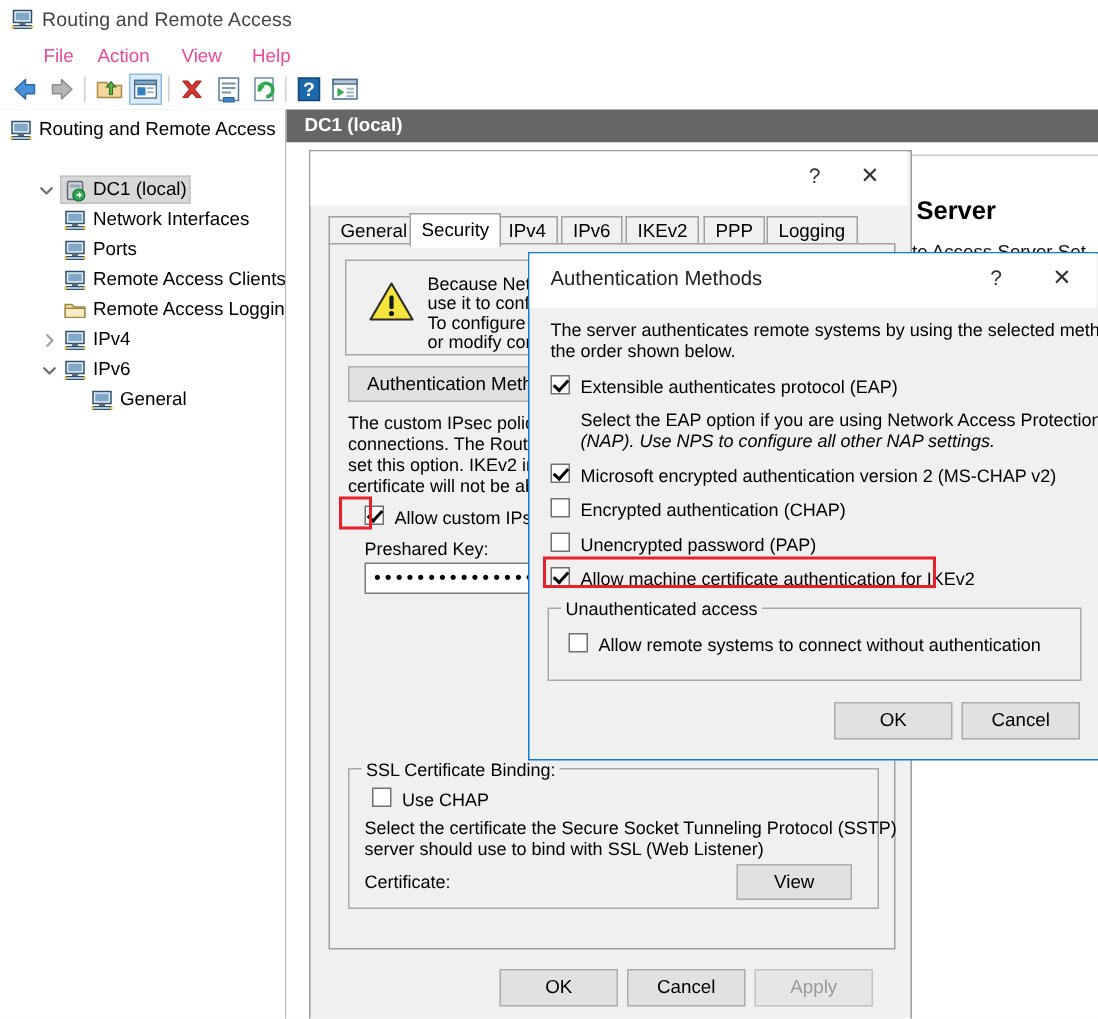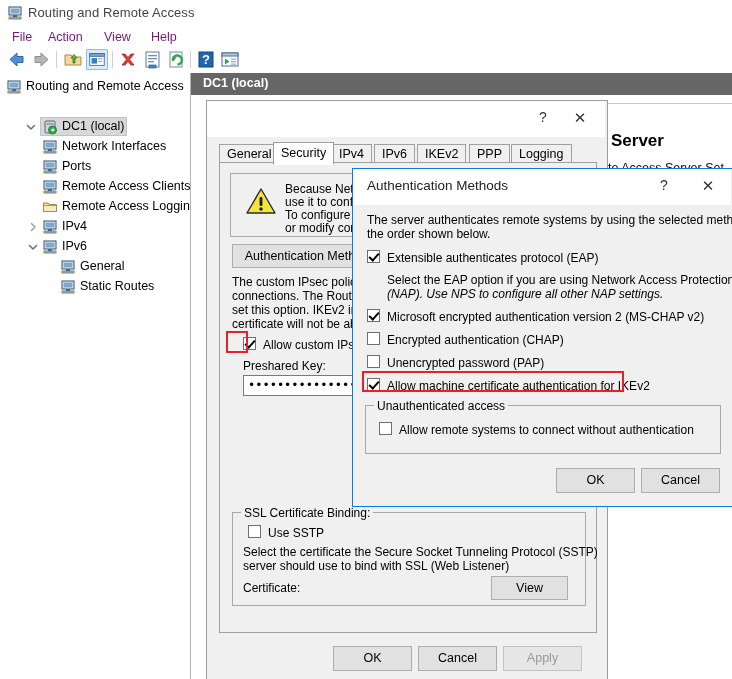--- a/index.html
+++ b/index.html
@@ -13,21 +13,21 @@
   }
 
   
   #mmc-window{position:absolute;left:0;top:0;width:732px;height:679px;background:#f0f0f0;}
   #mmc-titlebar{position:absolute;left:0;top:0;width:732px;height:28px;background:#ffffff;}
   #mmc-title-icon{position:absolute;left:7px;top:5px;width:16px;height:16px;}
   #mmc-title-text{position:absolute;left:28px;top:5px;font-size:13px;color:#444;
       font-family:"Liberation Sans", sans-serif;letter-spacing:.1px;}
 
   #mmc-menubar{position:absolute;left:0;top:26px;width:732px;height:21px;background:#ffffff;}
-  .menu-item{position:absolute;top:3px;font-size:12.5px;color:#701a75;padding:1px 6px;cursor:default;}
+  .menu-item{position:absolute;top:3px;font-size:12.5px;color:#ec4899;padding:1px 6px;cursor:default;margin-left:17px;}
 
   #mmc-toolbar{position:absolute;left:0;top:46px;width:732px;height:27px;
       background:#ffffff;border-bottom:1px solid #dcdcdc;}
   .tb-btn{position:absolute;top:3px;width:22px;height:21px;}
   .tb-sep{position:absolute;top:5px;width:1px;height:17px;background:#d0d0d0;}
   .tb-active{background:#d9ecff;border:1px solid #8cbddb;box-sizing:border-box;border-radius:1px;}
 
   
   #tree-pane{position:absolute;left:0;top:73px;width:190px;height:606px;background:#ffffff;
       border-right:1px solid #b5b5b5;overflow:hidden;}
@@ -312,33 +312,20 @@
           <rect x="3.5" y="3.5" width="9" height="5" fill="#7fa8c9"></rect>
           <rect x="6" y="10" width="4" height="2" fill="#5b6b78"></rect>
           <rect x="2" y="12" width="12" height="2" fill="#b9c4cc" stroke="#2b5170" stroke-width=".7"></rect>
           <circle cx="1.7" cy="13" r="1" fill="#f2c33c"></circle>
             <circle cx="14.3" cy="13" r="1" fill="#f2c33c"></circle>
         </svg>
       </span>
       <span class="tree-label" style="left:80px">General</span>
     </div>
 
-    <div class="tree-row" style="top:204px">
-      <span class="tree-ico" style="left:60px">
-        <svg width="16" height="16" viewBox="0 0 16 16">
-          <rect x="2" y="2" width="12" height="8" fill="#e8eef4" stroke="#2b5170" stroke-width="1"></rect>
-          <rect x="3.5" y="3.5" width="9" height="5" fill="#7fa8c9"></rect>
-          <rect x="6" y="10" width="4" height="2" fill="#5b6b78"></rect>
-          <rect x="2" y="12" width="12" height="2" fill="#b9c4cc" stroke="#2b5170" stroke-width=".7"></rect>
-          <circle cx="1.7" cy="13" r="1" fill="#f2c33c"></circle>
-            <circle cx="14.3" cy="13" r="1" fill="#f2c33c"></circle>
-        </svg>
-      </span>
-      <span class="tree-label" style="left:80px">Static Routes</span>
-    </div>
   </div>
 
   <div id="content-pane">
     <div id="content-header">
       <span id="content-header-text">DC1 (local)</span>
     </div>
     <div id="content-body">
       <div id="cb-inner"></div>
       <span id="cb-title">Server</span>
       <span id="cb-sub">ote Access Server Set</span>
@@ -390,21 +377,21 @@
     <span class="txt" style="left:43px;top:175px;">Allow custom IPsec po</span>
 
     <span class="txt" style="left:23px;top:196px;">Preshared Key:</span>
     <div class="tbox" style="left:23px;top:212px;width:165px;height:21px;">
       <span class="pwd">••••••••••••••••</span>
     </div>
 
     <div class="grp" style="left:12px;top:349px;width:352px;height:92px;">
       <span class="grp-lab" style="left:8px;top:-7px;">SSL Certificate Binding:</span>
       <span class="cb" style="left:15px;top:12px;"></span>
-      <span class="txt" style="left:35px;top:13px;">Use SSTP</span>
+      <span class="txt" style="left:35px;top:13px;">Use CHAP</span>
       <span class="txt" style="left:10px;top:32px;">Select the certificate the Secure Socket Tunneling Protocol (SSTP)</span>
       <span class="txt" style="left:10px;top:46px;">server should use to bind with SSL (Web Listener)</span>
       <span class="txt" style="left:10px;top:68px;">Certificate:</span>
       <div class="btn" style="left:258px;top:63px;width:75px;height:22px;line-height:22px;">View</div>
     </div>
   </div>
 
   <div class="btn" style="left:126px;top:545px;width:77px;height:23px;line-height:23px;">OK</div>
   <div class="btn" style="left:211px;top:545px;width:77px;height:23px;line-height:23px;">Cancel</div>
   <div class="btn disabled" style="left:296px;top:545px;width:77px;height:23px;line-height:23px;">Apply</div>

